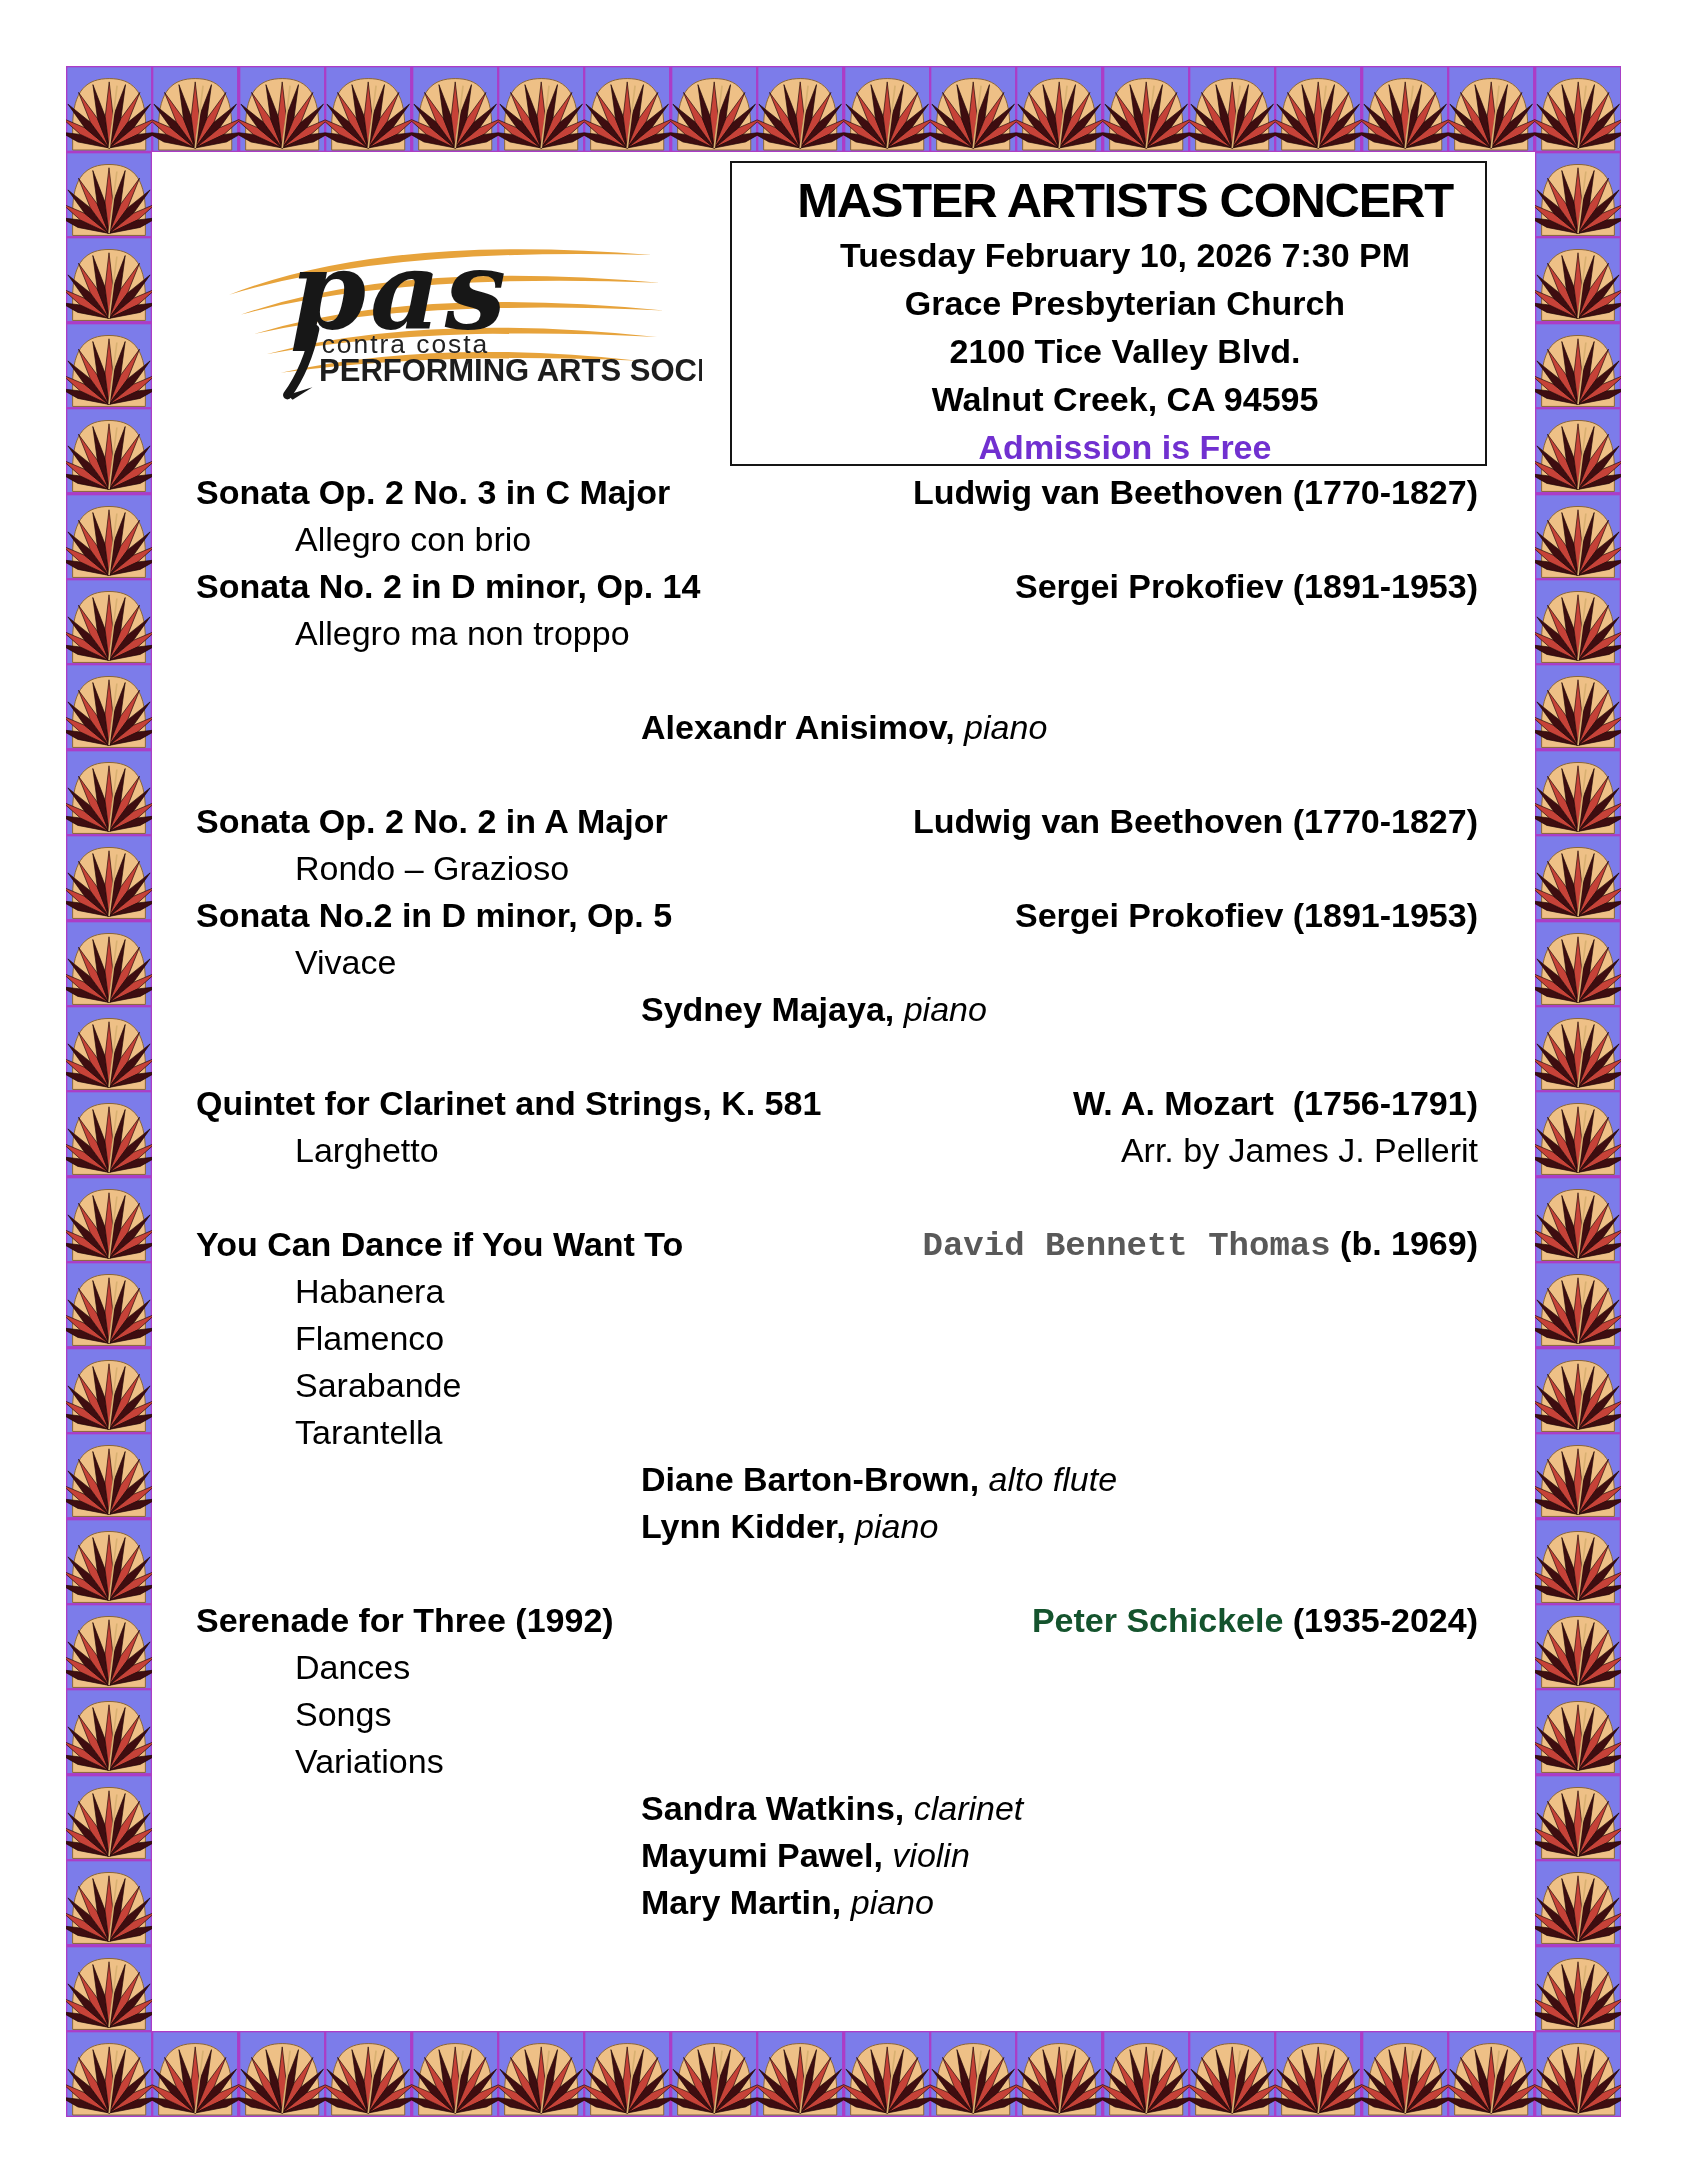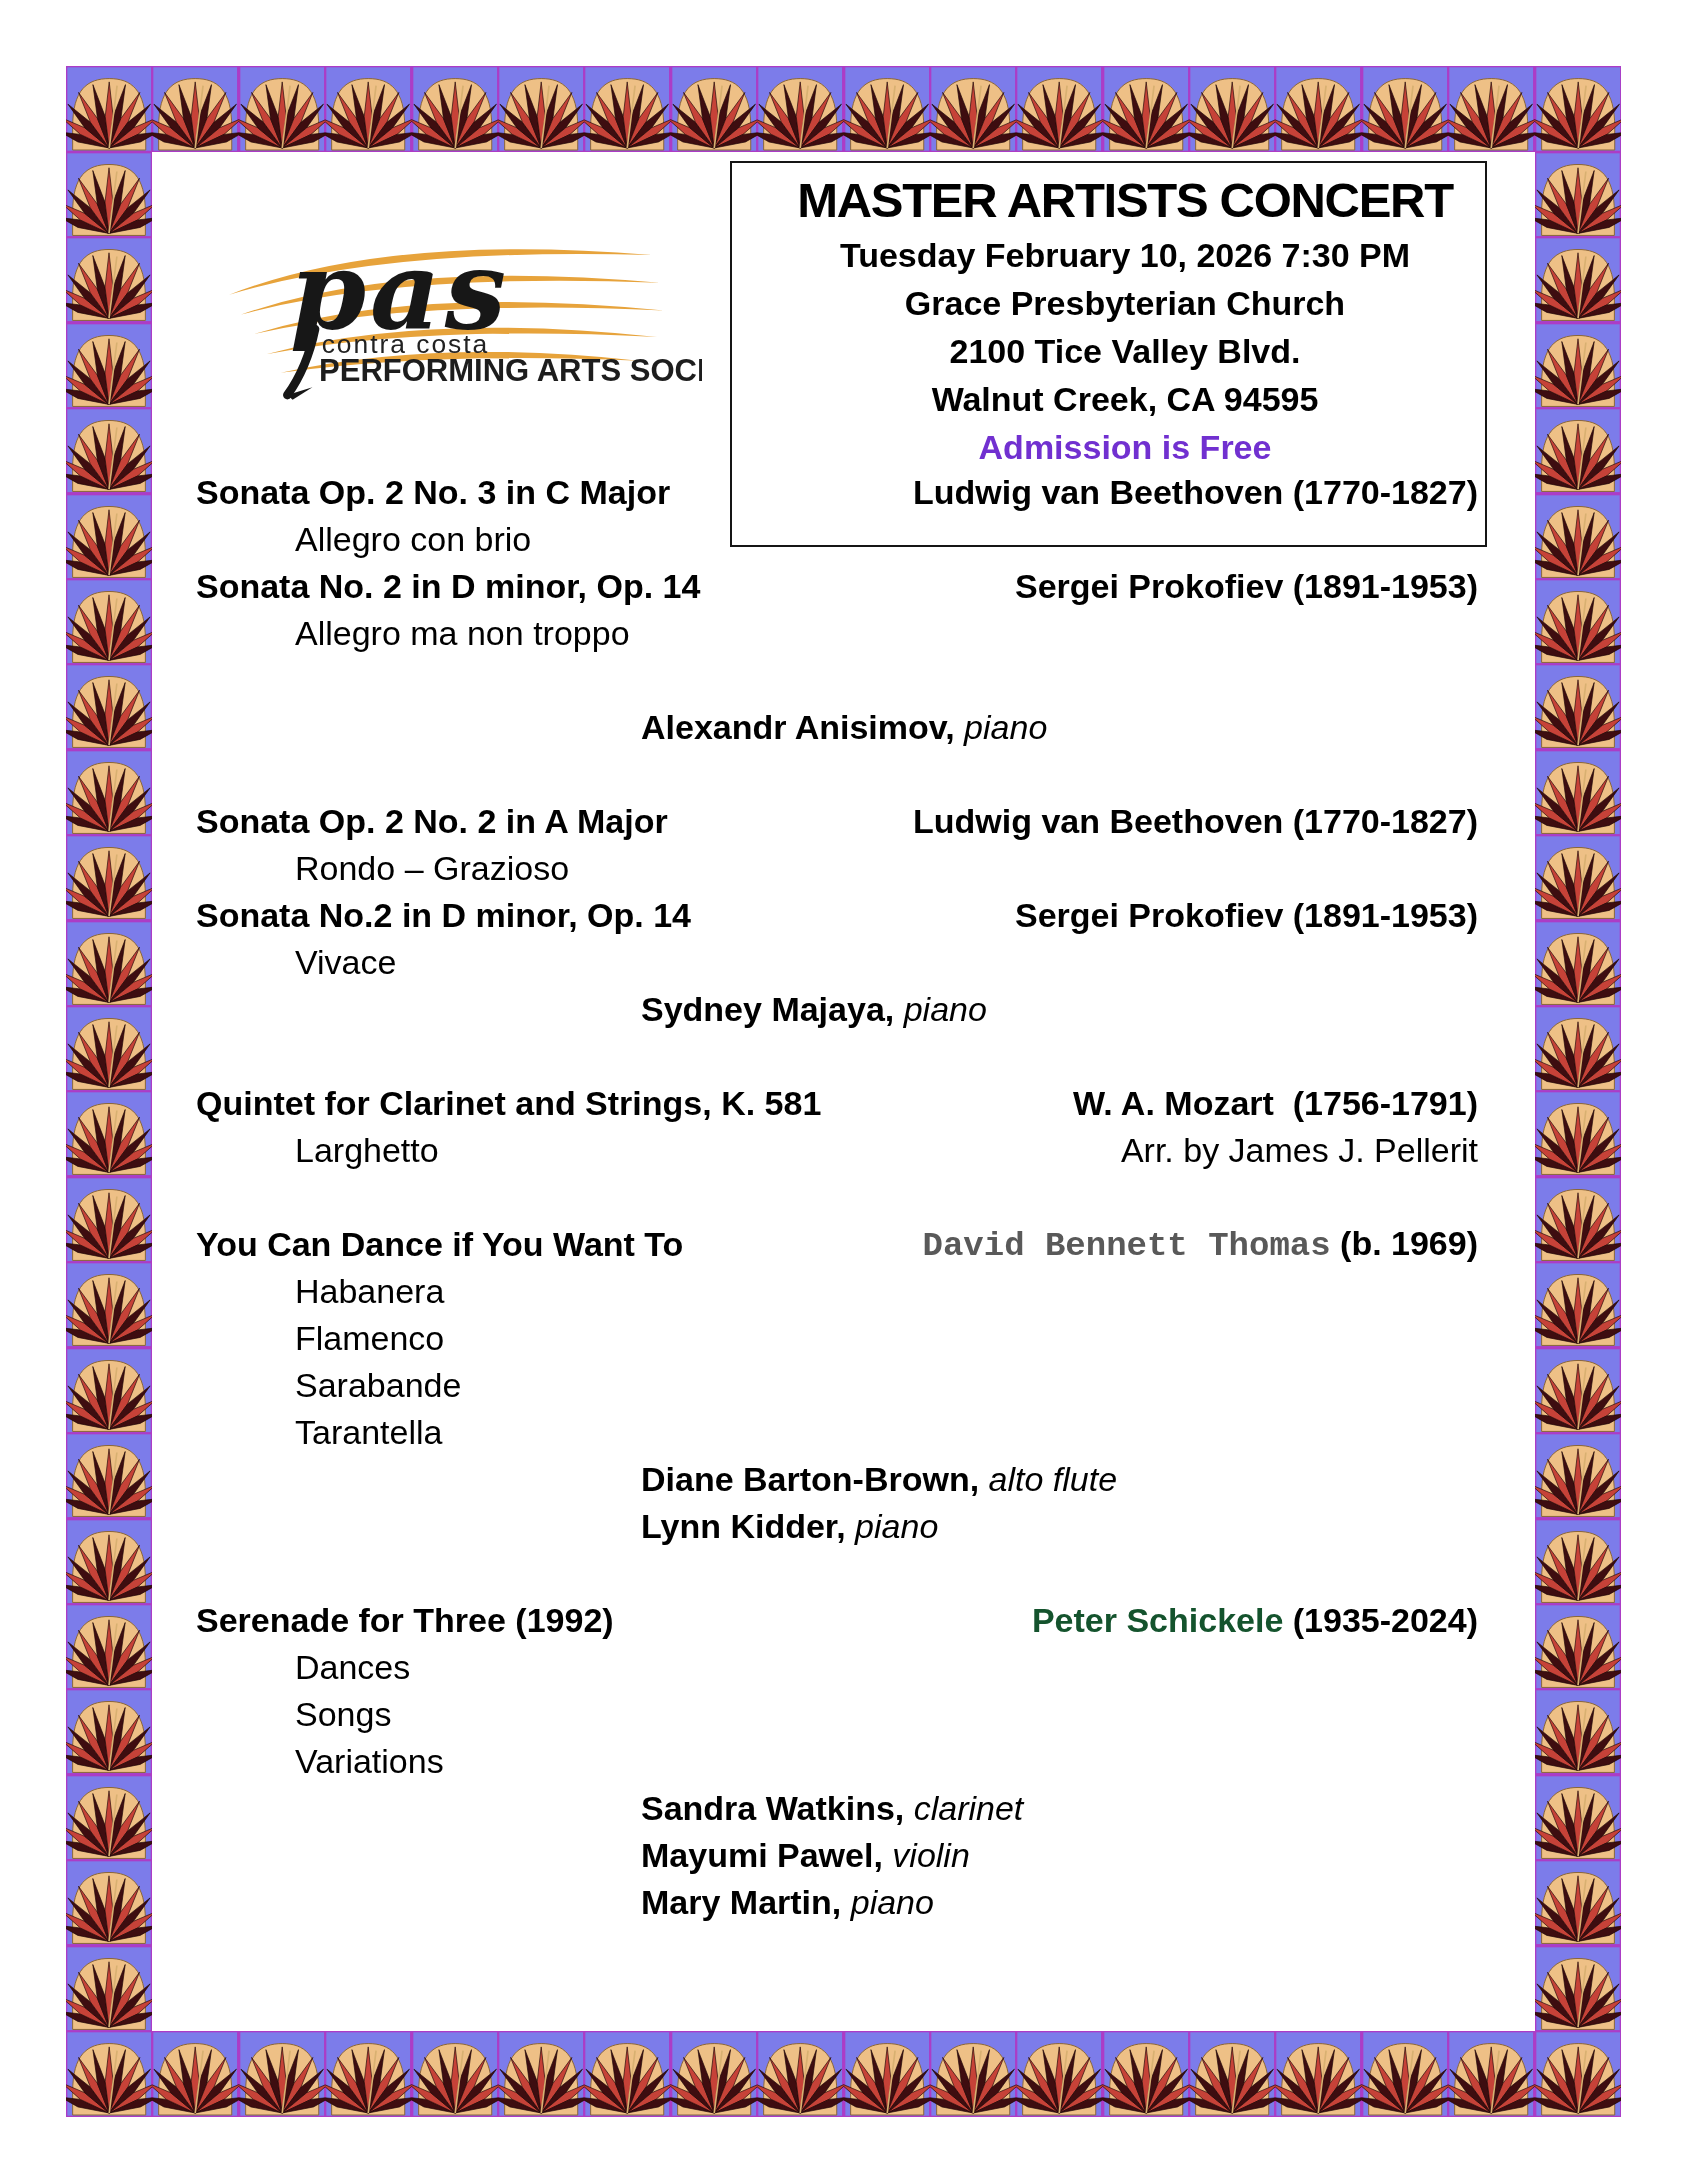--- a/index.html
+++ b/index.html
@@ -18,21 +18,21 @@
   .strip-right {left:1535px;top:152px; width:86px; height:1879px;flex-direction:column;}
   .tile{flex:1 1 0;min-width:0;min-height:0;}
   .tile svg{display:block;width:100%;height:100%;}
 
   
   .logo{position:absolute;left:222px;top:230px;width:480px;height:175px;}
   .logo svg{display:block;width:100%;height:100%;}
 
   
   .header-box{
-    position:absolute;left:730px;top:161px;width:757px;height:386px;
+    position:absolute;left:730px;top:161px;width:757px;height:305px;
     box-sizing:border-box;border:2.6px solid #151515;background:#fff;
     display:flex;flex-direction:column;align-items:center;justify-content:flex-start;
     padding-top:6.6px;text-align:center;padding-left:33px;
   }
   .hb-title{font-size:49px;font-weight:bold;letter-spacing:-1.3px;line-height:61px;white-space:pre;}
   .hb-line {font-size:34px;font-weight:bold;line-height:48px;white-space:pre;}
 
   
   .program{position:absolute;left:196px;top:469px;width:1282px;font-size:34px;}
   .pline{position:relative;height:47px;display:flex;align-items:center;white-space:pre;}
@@ -1527,21 +1527,21 @@
   <div class="program">
       <div class="pline"><span class="piece-title">Sonata Op. 2 No. 3 in C Major</span><span class="composer"><span>Ludwig van Beethoven (1770-1827)</span></span></div>
       <div class="pline"><span class="movement">Allegro con brio</span></div>
       <div class="pline"><span class="piece-title">Sonata No. 2 in D minor, Op. 14</span><span class="composer"><span>Sergei Prokofiev (1891-1953)</span></span></div>
       <div class="pline"><span class="movement">Allegro ma non troppo</span></div>
       <div class="pline"></div>
       <div class="pline"><span class="performer"><span>Alexandr Anisimov, </span><span class="instrument">piano</span></span></div>
       <div class="pline"></div>
       <div class="pline"><span class="piece-title">Sonata Op. 2 No. 2 in A Major</span><span class="composer"><span>Ludwig van Beethoven (1770-1827)</span></span></div>
       <div class="pline"><span class="movement">Rondo – Grazioso</span></div>
-      <div class="pline"><span class="piece-title">Sonata No.2 in D minor, Op. 14</span><span class="composer"><span>Sergei Prokofiev (1891-1953)</span></span></div>
+      <div class="pline"><span class="piece-title">Sonata No.2 in D minor, Op. 5</span><span class="composer"><span>Sergei Prokofiev (1891-1953)</span></span></div>
       <div class="pline"><span class="movement">Vivace</span></div>
       <div class="pline"><span class="performer"><span>Sydney Majaya, </span><span class="instrument">piano</span></span></div>
       <div class="pline"></div>
       <div class="pline"><span class="piece-title">Quintet for Clarinet and Strings, K. 581</span><span class="composer"><span>W. A. Mozart  (1756-1791)</span></span></div>
       <div class="pline"><span class="movement">Larghetto</span><span class="credit">Arr. by James J. Pellerit</span></div>
       <div class="pline"></div>
       <div class="pline"><span class="piece-title">You Can Dance if You Want To</span><span class="composer"><span style="color: rgb(89, 89, 89); font-family: Liberation Mono, monospace;">David Bennett Thomas</span><span> (b. 1969)</span></span></div>
       <div class="pline"><span class="movement">Habanera</span></div>
       <div class="pline"><span class="movement">Flamenco</span></div>
       <div class="pline"><span class="movement">Sarabande</span></div>

